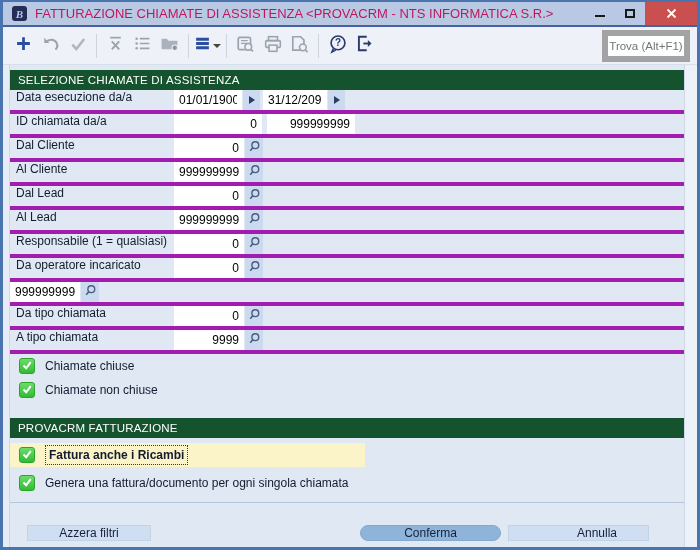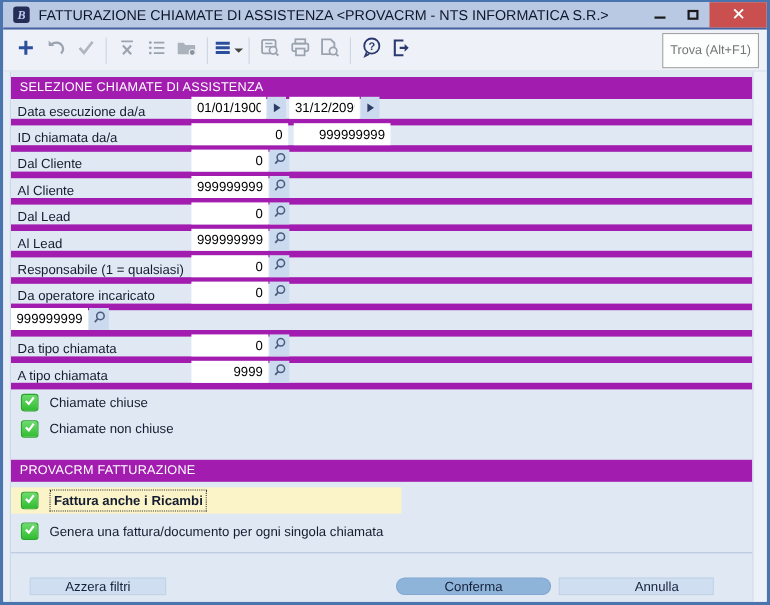--- a/index.html
+++ b/index.html
@@ -8,45 +8,45 @@
     width:700px; height:550px;
     border:3px solid #4a74ae; border-top-width:2px;
     display:flex; flex-direction:column; background:#dfe8f3;
   }
   
   .titlebar { height:25px; flex:0 0 25px; background:#b9c9e4; display:flex; align-items:center;
               padding-left:9px; border-bottom:2px solid #46619f; }
   .app-icon { width:15px; height:15px; background:#242d55; border-radius:3px; color:#bcc9ec;
               font:italic bold 11px "Liberation Serif", serif; display:flex; align-items:center;
               justify-content:center; flex:0 0 15px; }
-  .title { margin-left:8px; font-size:13px; color:#0f172a; white-space:nowrap; }
+  .title { margin-left:8px; font-size:13px; color:#be185d; white-space:nowrap; }
   .win-controls { margin-left:auto; display:flex; align-items:center; height:100%; }
   .wc-btn { width:30px; height:100%; display:flex; align-items:center; justify-content:center; }
   .min-glyph { width:10px; height:2px; background:#1a1a1a; margin-top:4px; }
   .max-glyph { width:10px; height:9px; border:2px solid #1a1a1a; }
   .close-btn { width:52px; height:100%; background:#c9504e; display:flex; align-items:center; justify-content:center; }
   
   .toolbar { height:38px; flex:0 0 38px; background:#eef1f8; display:flex; align-items:center;
              padding:0 7px; border-bottom:1px solid #d7dfeb; }
   .tb-btn { width:27px; height:28px; display:flex; align-items:center; justify-content:center; }
   .tb-sep { width:1px; height:24px; background:#ccd4e0; margin:0 5px; flex:0 0 1px; }
   .caret-down { width:0; height:0; border-left:4px solid transparent; border-right:4px solid transparent;
                 border-top:4px solid #444; margin-left:2px; }
-  .find-input { margin-left:auto; width:88px; height:32px; border:1px solid #a3a3a3; background:#fdfefe;
+  .find-input { margin-left:auto; width:88px; height:32px; border:6px solid #a3a3a3; background:#fdfefe;
                 color:#67728a; font-size:11.5px; text-align:center; font-family:"Liberation Sans",sans-serif; }
   
   .content { flex:1; display:flex; background:#dfe8f3; overflow:hidden; }
   .gutter-l { flex:0 0 7px; background:#e7edf6; border-right:1px solid #cdd8e6; }
   .gutter-r { flex:0 0 13px; background:#edf1f8; border-left:1px solid #cdd8e6; }
   .main { flex:1; display:flex; flex-direction:column; }
   .spacer5 { height:5px; flex:0 0 5px; }
-  .sec-hdr { height:20px; flex:0 0 20px; line-height:20px; background:#a21caf; color:#fff;
+  .sec-hdr { height:20px; flex:0 0 20px; line-height:20px; background:#14532d; color:#fff;
              font-size:11.5px; padding-left:8px; letter-spacing:.2px; }
   .sec-hdr2 { margin-top:8px; }
-  .frow { display:flex; align-items:flex-end; height:24px; flex:0 0 24px; border-bottom:6px solid #a21caf; }
+  .frow { display:flex; align-items:flex-start; height:24px; flex:0 0 24px; border-bottom:4px solid #a21caf; }
   .lbl { width:164px; flex:0 0 164px; padding-left:6px; font-size:12px; color:#141c30; }
   .fields { display:flex; align-items:center; }
   .tfield { background:#fff; border:0; height:20px; font-size:12px; padding:0 5px;
             font-family:"Liberation Sans",sans-serif; color:#000; }
   .num { text-align:right; }
   .w68 { width:68px; } .w64 { width:64px; } .w88 { width:88px; } .w70 { width:70px; }
   .gap3 { width:3px; } .gap5 { width:5px; }
   .mini-btn { width:18px; height:20px; flex:0 0 18px; background:#cbdaee; border:0; margin-left:1px;
               display:flex; align-items:center; justify-content:center; cursor:pointer; }
   .arrow-btn { width:17px; flex:0 0 17px; }

